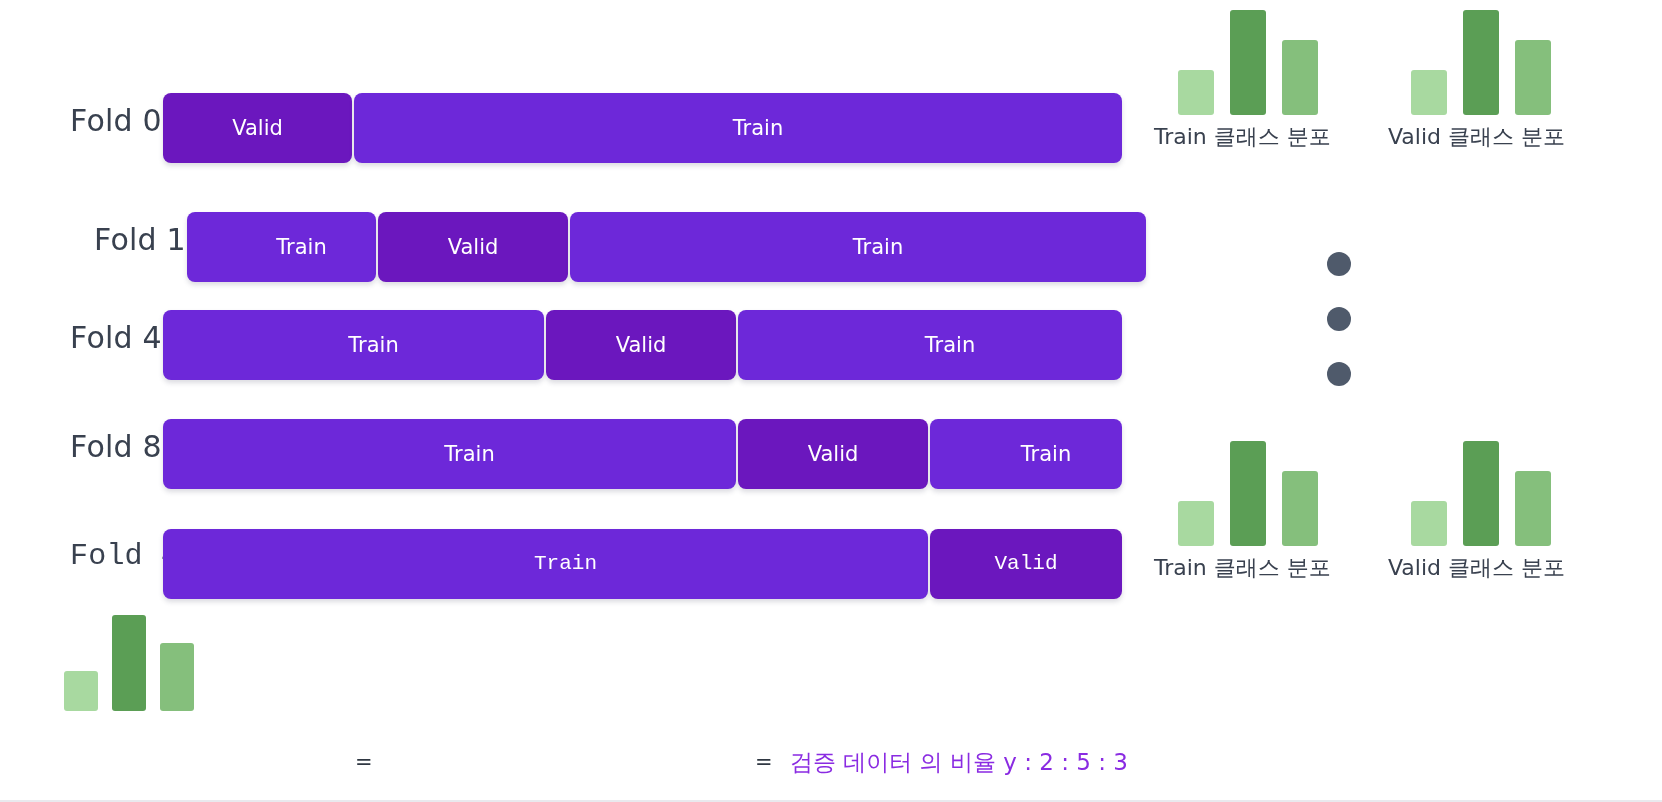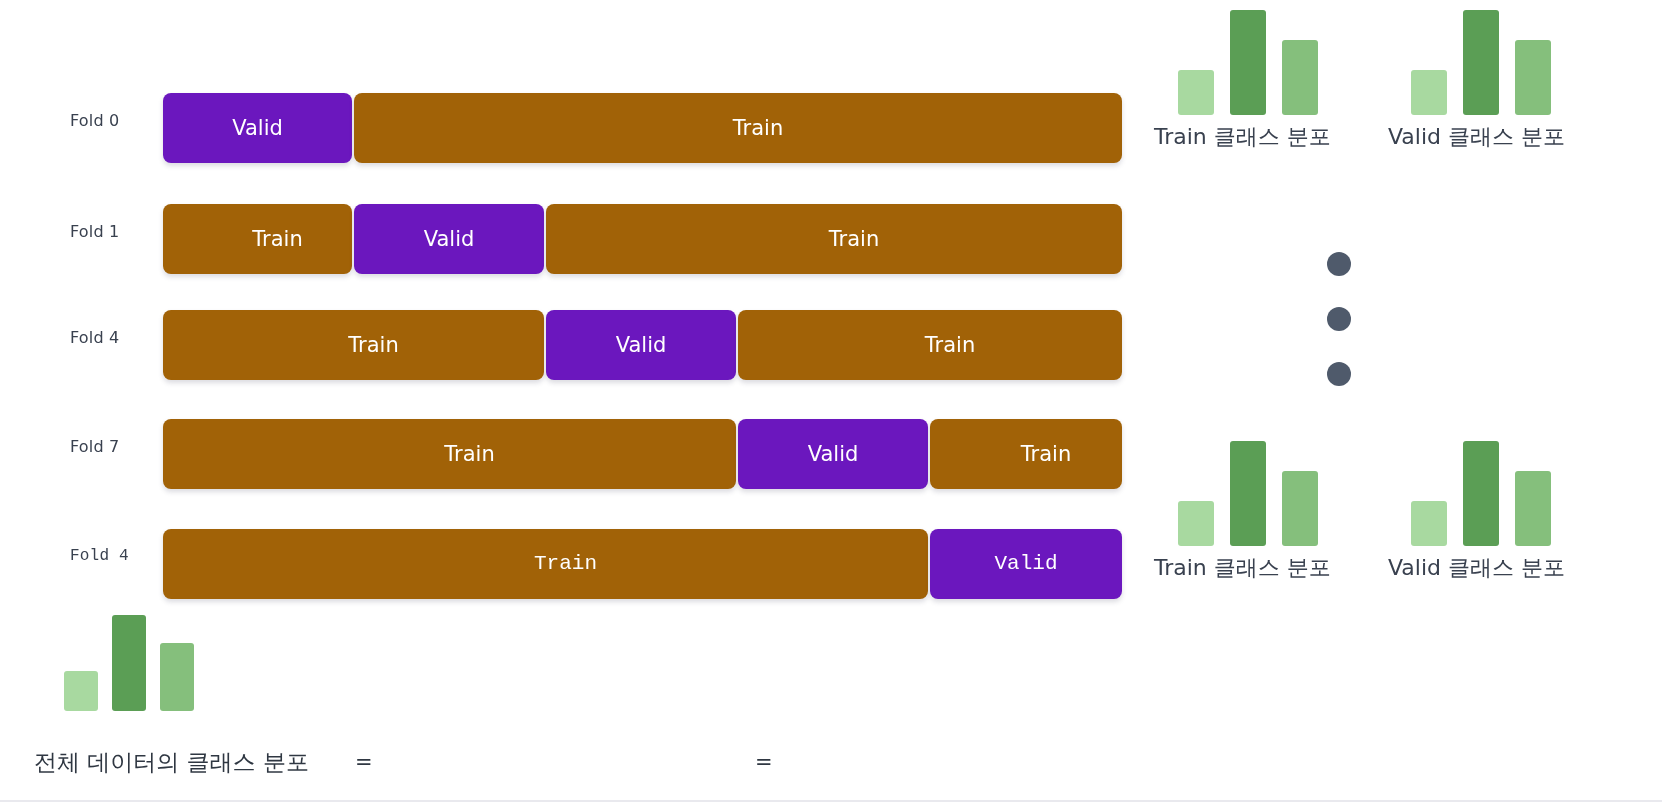--- a/index.html
+++ b/index.html
@@ -28,21 +28,21 @@
     width: 1130px;
     height: 70px;
     display: flex;
     align-items: center;
   }
   .fold-label {
     position: absolute;
     left: 70px;
     width: 90px;
     text-align: left;
-    font-size: 16px;
+    font-size: 30px;
     color: #39414f;
     letter-spacing: 0.2px;
     white-space: nowrap;
   }
   .fold-bar {
     position: absolute;
     left: 163px;
     width: 959px;
     height: 55px;
     display: flex;
@@ -53,21 +53,21 @@
     align-items: center;
     justify-content: center;
     color: #ffffff;
     font-size: 21px;
     box-sizing: border-box;
     border-radius: 8px;
     box-shadow: 0 3px 5px rgba(60,60,90,0.18);
     margin-right: 2px;
   }
   .seg:last-child { margin-right: 0; }
-  .seg.train { background: #a16207; padding-left: 40px; }
+  .seg.train { background: #6d28d9; padding-left: 40px; }
   .seg.valid { background: #6b17be; }
 
   
   .minichart {
     position: absolute;
   }
   .minichart .bars {
     position: relative;
     width: 100%;
     height: 100%;
@@ -149,40 +149,40 @@
 <div id="stage">
 
   <div class="fold-row" style="top:85px;">
     <div class="fold-label">Fold 0</div>
     <div class="fold-bar">
       <div class="seg valid" style="width:189px;">Valid</div>
       <div class="seg train" style="width:768px;">Train</div>
     </div>
   </div>
 
-  <div class="fold-row" style="top:196px;">
+  <div class="fold-row" style="top:204px;margin-left:24px;">
     <div class="fold-label">Fold 1</div>
     <div class="fold-bar">
       <div class="seg train" style="width:189px;">Train</div>
       <div class="seg valid" style="width:190px;">Valid</div>
       <div class="seg train" style="width:576px;">Train</div>
     </div>
   </div>
 
   <div class="fold-row" style="top:302px;">
     <div class="fold-label">Fold 4</div>
     <div class="fold-bar">
       <div class="seg train" style="width:381px;">Train</div>
       <div class="seg valid" style="width:190px;">Valid</div>
       <div class="seg train" style="width:384px;">Train</div>
     </div>
   </div>
 
   <div class="fold-row" style="top:411px;">
-    <div class="fold-label">Fold 7</div>
+    <div class="fold-label">Fold 8</div>
     <div class="fold-bar">
       <div class="seg train" style="width:573px;">Train</div>
       <div class="seg valid" style="width:190px;">Valid</div>
       <div class="seg train" style="width:192px;">Train</div>
     </div>
   </div>
 
   <div class="fold-row" style="top:521px;font-family:Liberation Mono, monospace;">
     <div class="fold-label">Fold 4</div>
     <div class="fold-bar">
@@ -233,20 +233,20 @@
 
   <div class="minichart" style="left:64px; top:615px; width:135px; height:96px;">
     <div class="bars">
       <div class="bar" style="left:0px;  width:34px; height:40px; background:#a8d9a0;"></div>
       <div class="bar" style="left:48px; width:34px; height:96px; background:#5b9e55;"></div>
       <div class="bar" style="left:96px; width:34px; height:68px; background:#85bf7c;"></div>
     </div>
   </div>
 
   <div class="footer-line">
-    <span class="eq-total">전체 데이터의 클래스 분포</span>
     <span class="eq-sign1">=</span>
     <span class="eq-sign2">=</span>
+    <span class="eq-valid">검증 데이터 의 비율 y : 2 : 5 : 3</span>
   </div>
 
   <div class="bottom-rule"></div>
 
 </div>
 
 </body></html>

